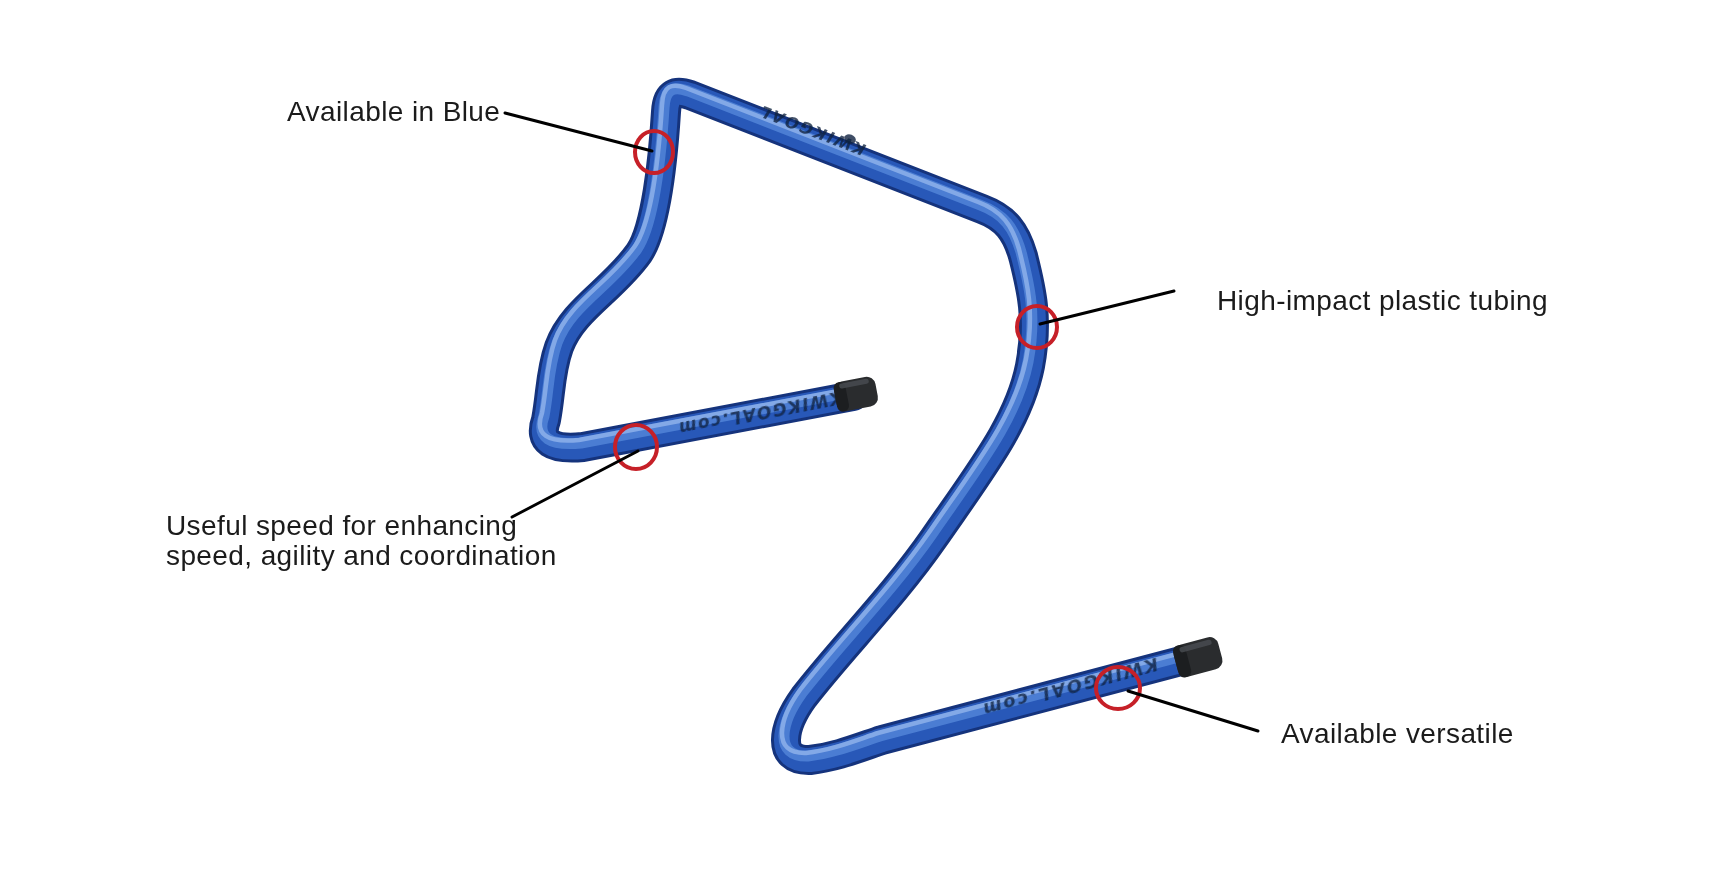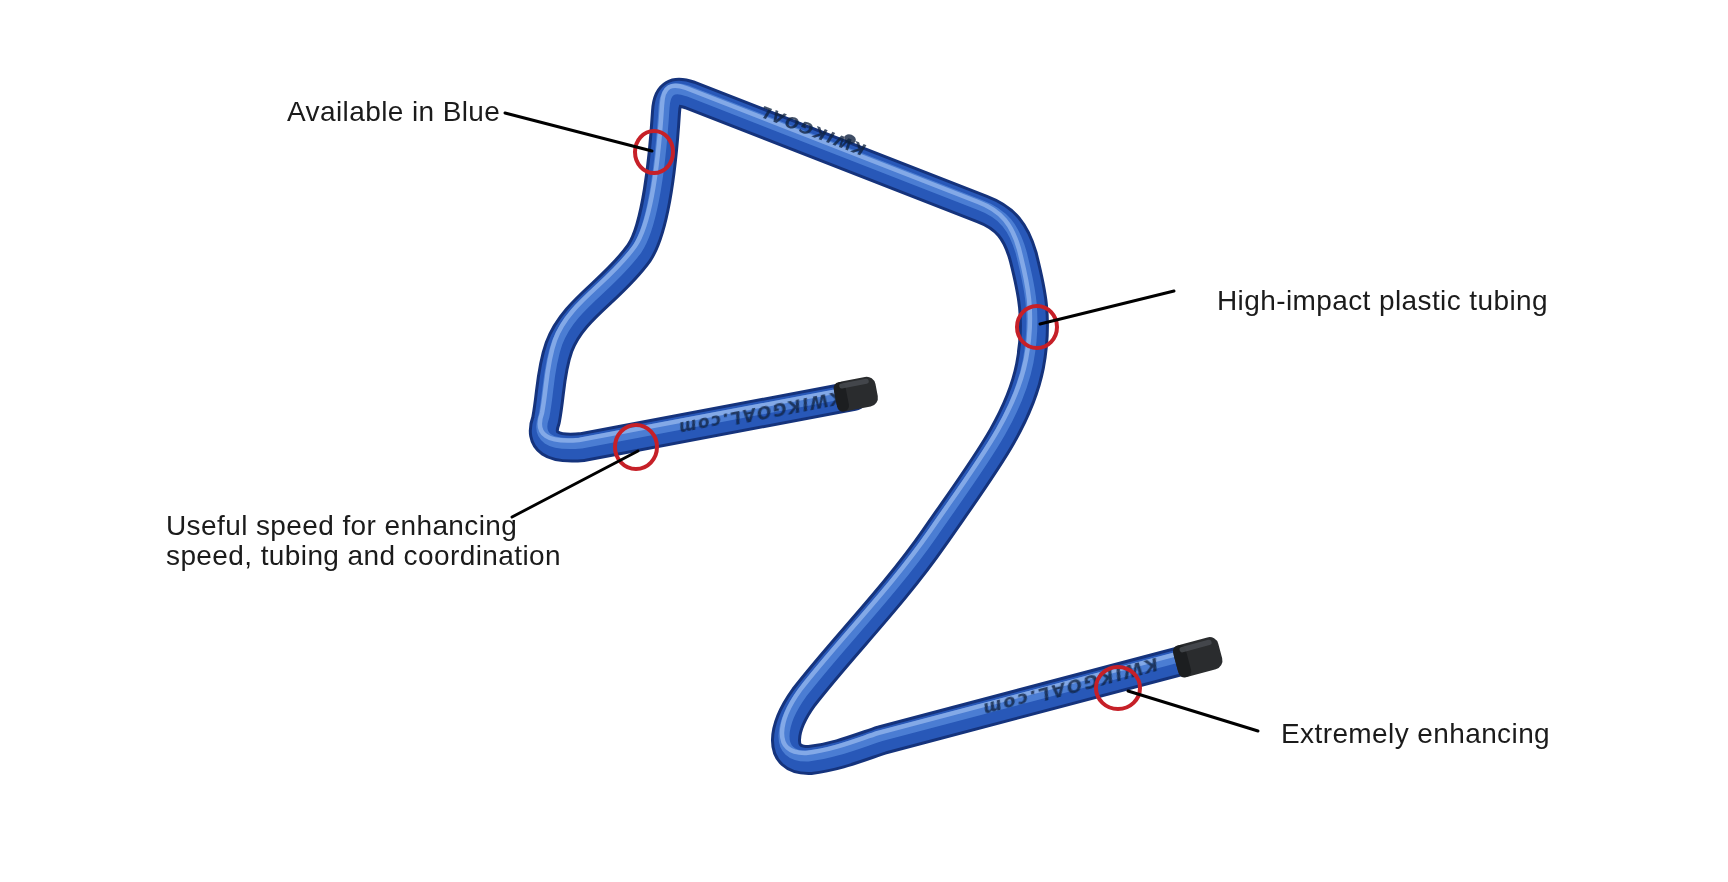--- a/index.html
+++ b/index.html
@@ -147,18 +147,18 @@
       <line x1="1128" y1="691" x2="1258" y2="731"></line>
     </g>
   </svg>
 
   <div class="caption caption-1">Available in Blue</div>
 
   <div class="caption caption-2">High-impact plastic tubing</div>
 
   <div class="caption caption-3">
     <div>Useful speed for enhancing</div>
-    <div>speed, tubing and coordination</div>
+    <div>speed, agility and coordination</div>
   </div>
 
-  <div class="caption caption-4">Extremely enhancing</div>
+  <div class="caption caption-4">Available versatile</div>
 
 </div>
 
 </body></html>

